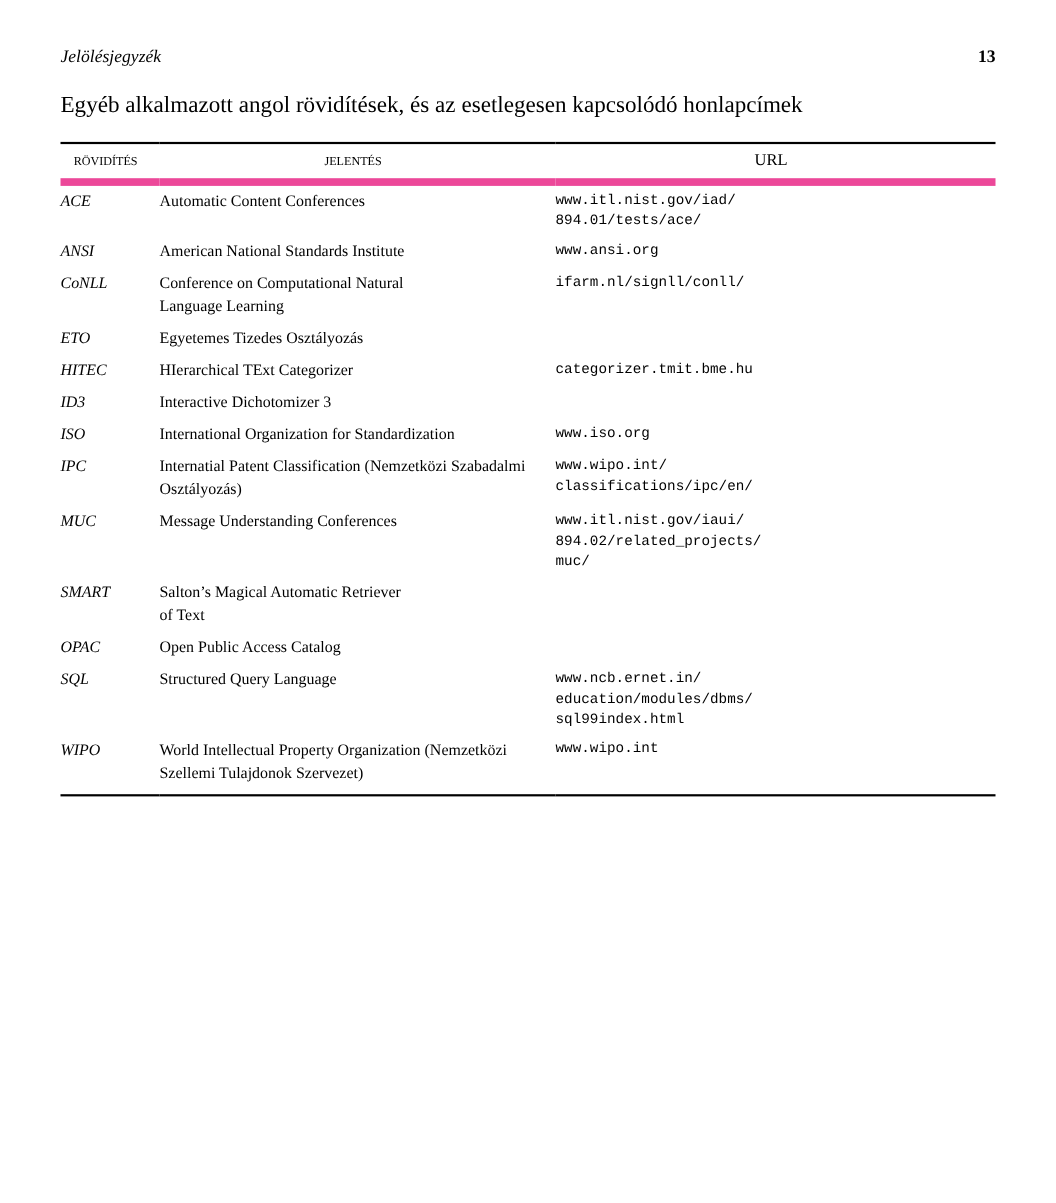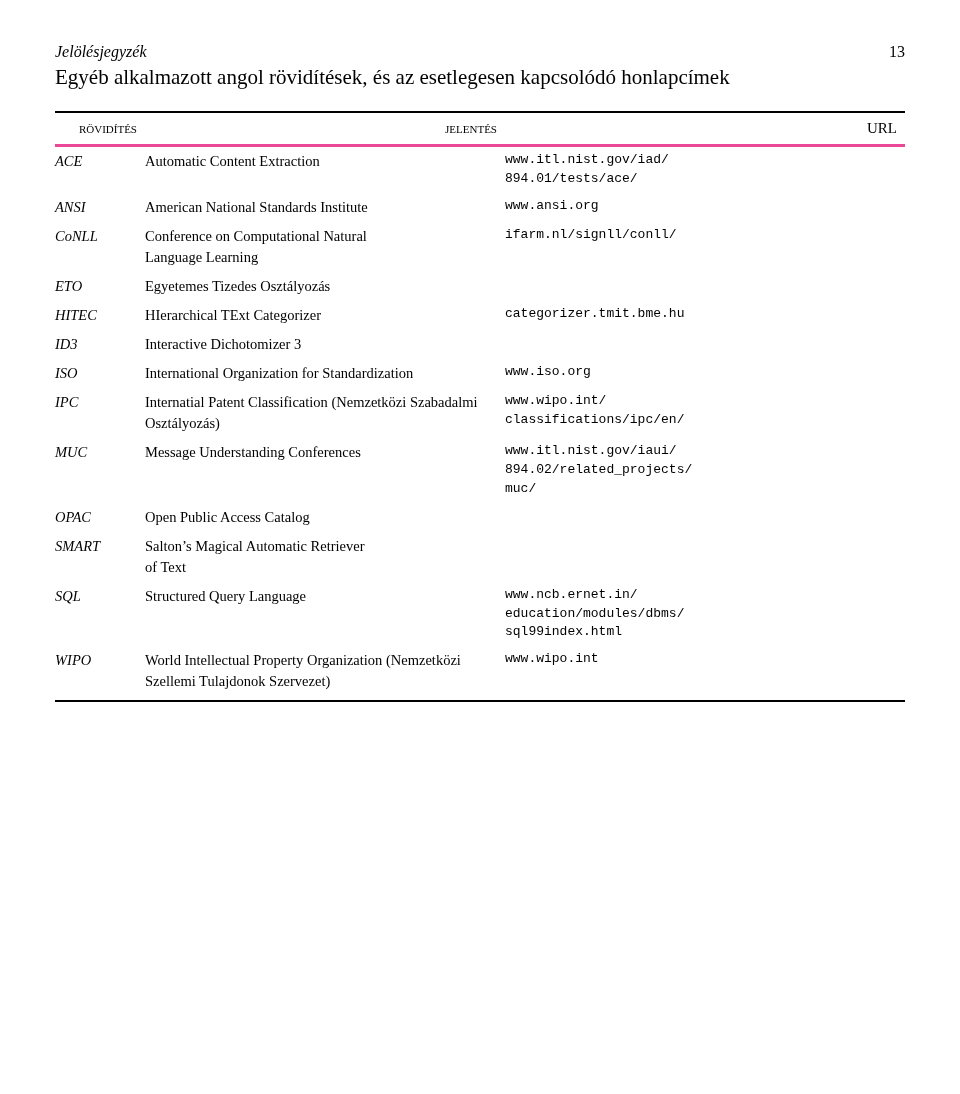--- a/index.html
+++ b/index.html
@@ -8,43 +8,45 @@
       color: #000;
       font-family: "Times New Roman", Times, serif;
       font-size: 15px;
       line-height: 1.45;
       padding: 40px 55px 40px 55px;
     }
     .page-header {
       display: flex;
       justify-content: space-between;
       align-items: flex-start;
+      margin-bottom: 18px;
     }
     .page-title {
       font-style: italic;
       font-size: 16px;
     }
     .page-number {
       font-size: 16px;
+      font-weight: bold;
     }
     .section-heading {
       font-size: 21px;
       font-weight: normal;
       margin-bottom: 18px;
       line-height: 1.4;
     }
     table {
       width: 100%;
       border-collapse: collapse;
     }
     thead tr th {
       border-top: 2px solid #000;
-      border-bottom: 3px solid #ec4899;
+      border-bottom: 7px solid #ec4899;
       padding: 5px 8px 5px 0;
-      text-align: right;
+      text-align: center;
       font-weight: normal;
       font-variant: small-caps;
       font-size: 15px;
       vertical-align: top;
     }
     thead tr th.col-abbr { width: 90px; }
     thead tr th.col-meaning { width: 360px; }
     thead tr th.col-url { }
     tbody tr td {
       padding: 4px 8px 4px 0;
@@ -81,21 +83,21 @@
   <thead>
     <tr>
       <th class="col-abbr">rövidítés</th>
       <th class="col-meaning">jelentés</th>
       <th class="col-url">URL</th>
     </tr>
   </thead>
   <tbody id="table-body">
   <tr>
         <td class="col-abbr">ACE</td>
-        <td class="col-meaning">Automatic Content Extraction</td>
+        <td class="col-meaning">Automatic Content Conferences</td>
         <td class="col-url">www.itl.nist.gov/iad/<br>894.01/tests/ace/</td>
       </tr>
       <tr>
         <td class="col-abbr">ANSI</td>
         <td class="col-meaning">American National Standards Institute</td>
         <td class="col-url">www.ansi.org</td>
       </tr>
       <tr>
         <td class="col-abbr">CoNLL</td>
         <td class="col-meaning">Conference on Computational Natural<br>Language Learning</td>
@@ -125,27 +127,27 @@
         <td class="col-abbr">IPC</td>
         <td class="col-meaning">Internatial Patent Classification (Nemzetközi Szabadalmi Osztályozás)</td>
         <td class="col-url">www.wipo.int/<br>classifications/ipc/en/</td>
       </tr>
       <tr>
         <td class="col-abbr">MUC</td>
         <td class="col-meaning">Message Understanding Conferences</td>
         <td class="col-url">www.itl.nist.gov/iaui/<br>894.02/related_projects/<br>muc/</td>
       </tr>
       <tr>
-        <td class="col-abbr">OPAC</td>
-        <td class="col-meaning">Open Public Access Catalog</td>
+        <td class="col-abbr">SMART</td>
+        <td class="col-meaning">Salton’s Magical Automatic Retriever<br>of Text</td>
         <td class="col-url"></td>
       </tr>
       <tr>
-        <td class="col-abbr">SMART</td>
-        <td class="col-meaning">Salton’s Magical Automatic Retriever<br>of Text</td>
+        <td class="col-abbr">OPAC</td>
+        <td class="col-meaning">Open Public Access Catalog</td>
         <td class="col-url"></td>
       </tr>
       <tr>
         <td class="col-abbr">SQL</td>
         <td class="col-meaning">Structured Query Language</td>
         <td class="col-url">www.ncb.ernet.in/<br>education/modules/dbms/<br>sql99index.html</td>
       </tr>
       <tr class="last-row">
         <td class="col-abbr">WIPO</td>
         <td class="col-meaning">World Intellectual Property Organization (Nemzetközi Szellemi Tulajdonok Szervezet)</td>

